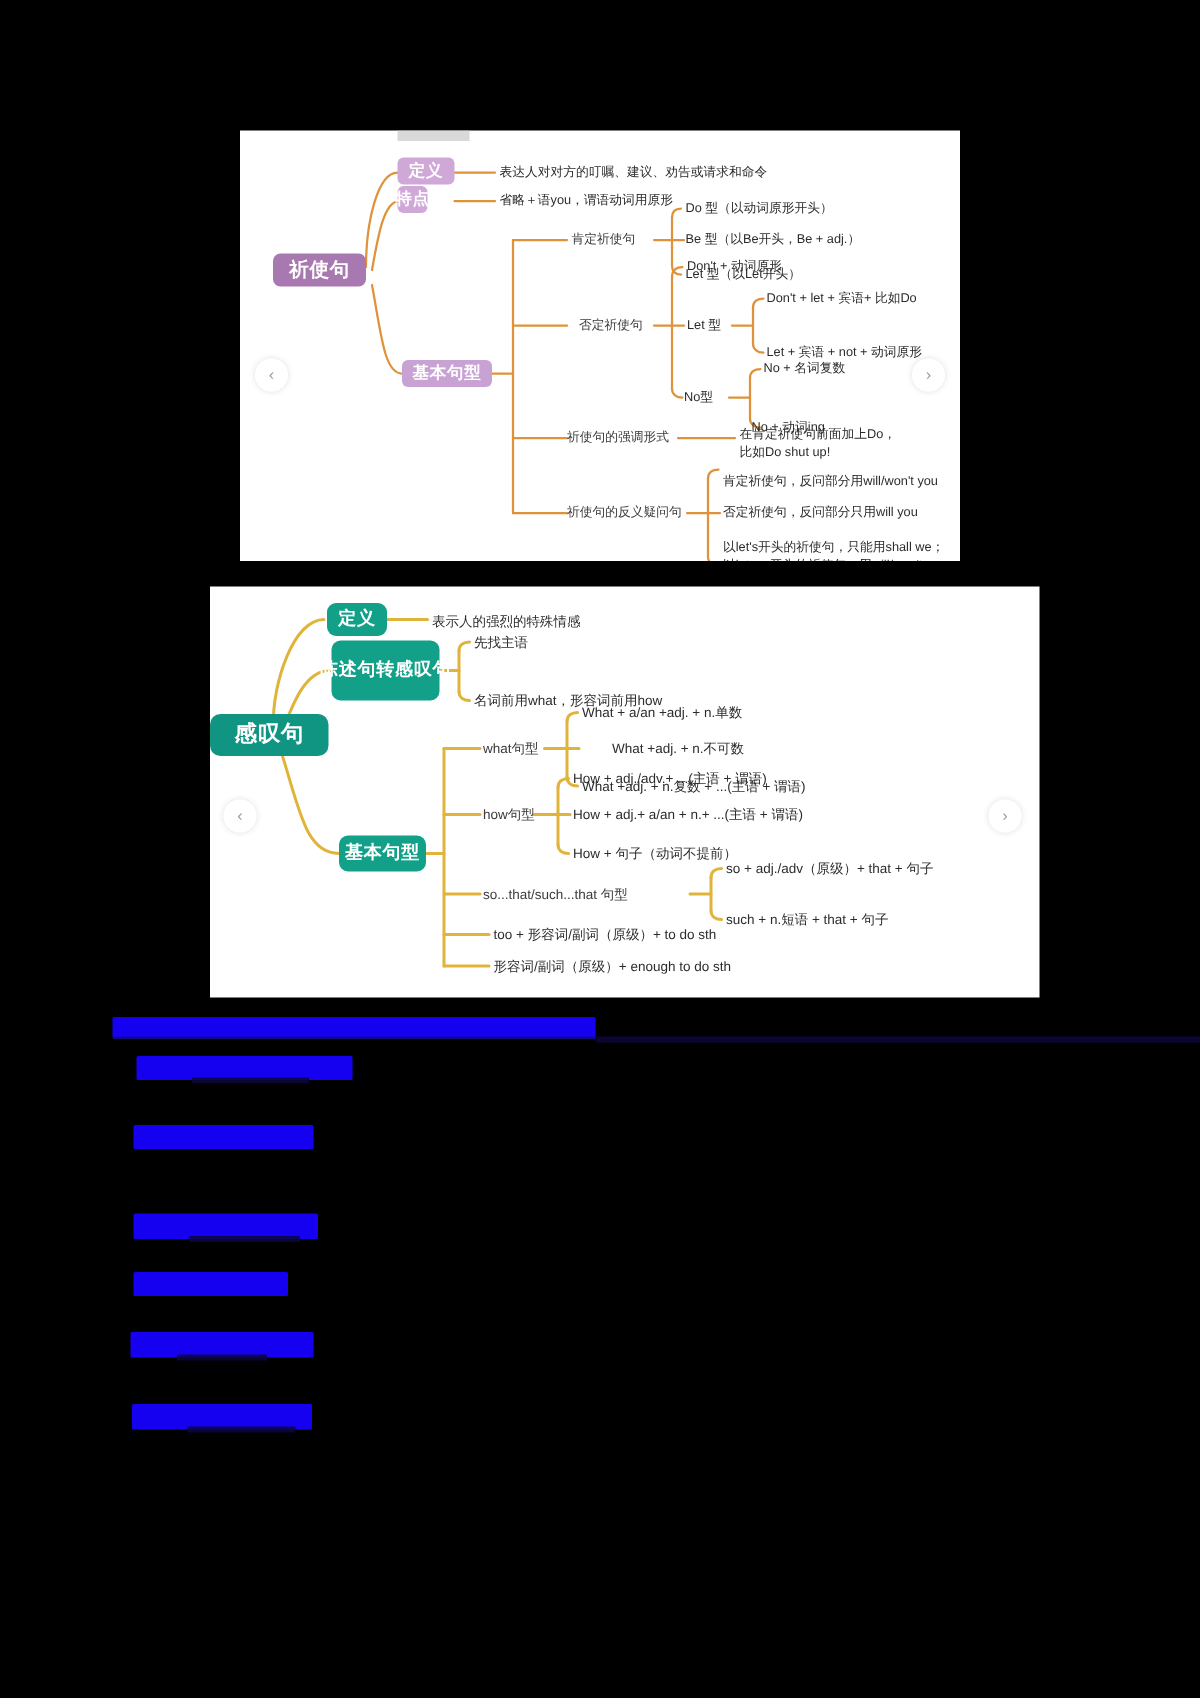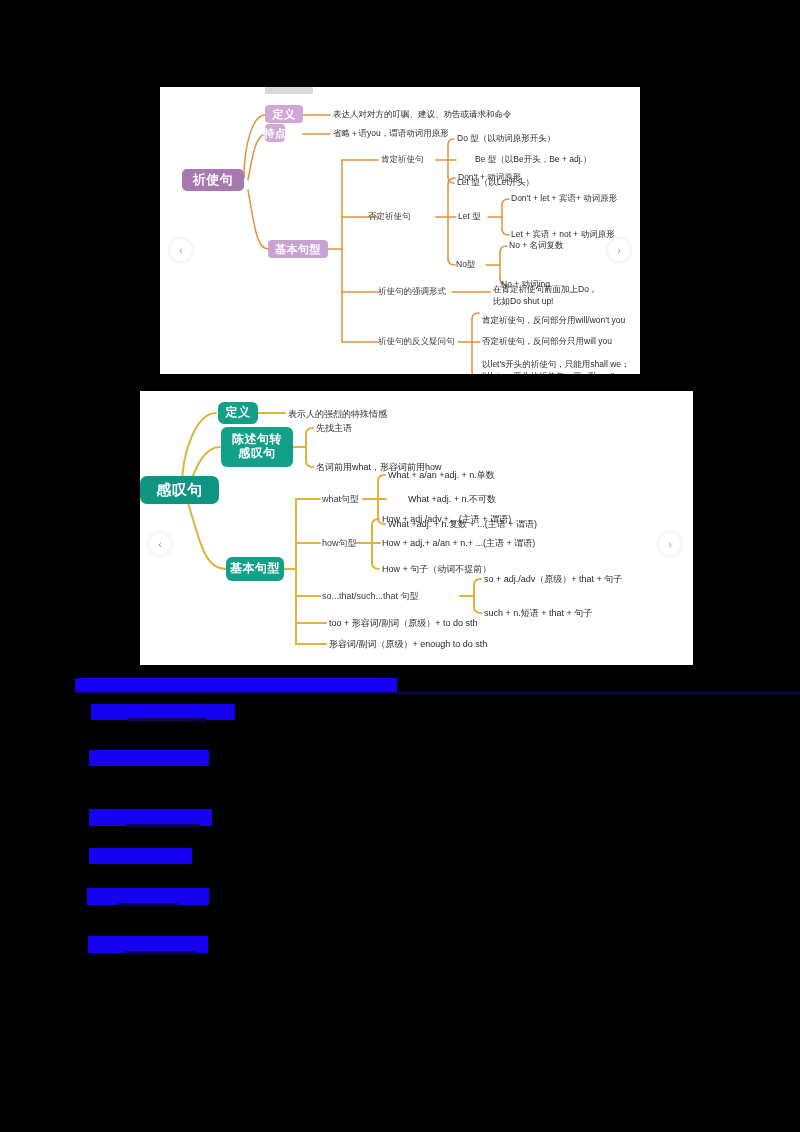--- a/index.html
+++ b/index.html
@@ -151,29 +151,29 @@
 
     <div class="mm-node p-branch" style="left:105px; top:18px; width:38px; height:18px;">定义</div>
     <div class="mm-node p-branch" style="left:105px; top:37px; width:20px; height:18px;">特点</div>
     <div class="mm-node p-branch2" style="left:108px; top:153px; width:60px; height:18px;">基本句型</div>
 
     <div class="mm-leaf" style="left:173px; top:22px; font-size:8.5px;">表达人对对方的叮嘱、建议、劝告或请求和命令</div>
     <div class="mm-leaf" style="left:173px; top:41px; font-size:8.5px;">省略＋语you，谓语动词用原形</div>
 
     <div class="mm-sub" style="left:221px; top:67px; font-size:8.5px;">肯定祈使句</div>
     <div class="mm-leaf" style="left:297px; top:46px; font-size:8.5px;text-align:right;">Do 型（以动词原形开头）</div>
-    <div class="mm-leaf" style="left:315px; top:67px; font-size:8.5px;">Be 型（以Be开头，Be + adj.）</div>
+    <div class="mm-leaf" style="left:297px; top:67px; font-size:8.5px;">Be 型（以Be开头，Be + adj.）</div>
     <div class="mm-leaf" style="left:297px; top:90px; font-size:8.5px;">Let 型（以Let开头）</div>
 
-    <div class="mm-sub" style="left:208px; top:124px; font-size:8.5px;">否定祈使句</div>
+    <div class="mm-sub" style="left:226px; top:124px; font-size:8.5px;">否定祈使句</div>
     <div class="mm-leaf" style="left:298px; top:85px; font-size:8.5px;">Don't + 动词原形</div>
     <div class="mm-leaf" style="left:298px; top:124px; font-size:8.5px;">Let 型</div>
     <div class="mm-leaf" style="left:296px; top:172px; font-size:8.5px;">No型</div>
 
-    <div class="mm-leaf" style="left:351px; top:106px; font-size:8.5px;">Don't + let + 宾语+ 动词原形</div>
+    <div class="mm-leaf" style="left:351px; top:106px; font-size:8.5px;">Don't + let + 宾语+ 比如Do</div>
     <div class="mm-leaf" style="left:351px; top:142px; font-size:8.5px;">Let + 宾语 + not + 动词原形</div>
     <div class="mm-leaf" style="left:349px; top:153px; font-size:8.5px;">No + 名词复数</div>
     <div class="mm-leaf" style="left:341px; top:192px; font-size:8.5px;">No + 动词ing</div>
 
     <div class="mm-sub" style="left:218px; top:199px; font-size:8.5px;">祈使句的强调形式</div>
     <div class="mm-leaf" style="left:333px; top:197px; font-size:8.5px;">在肯定祈使句前面加上Do，</div>
     <div class="mm-leaf" style="left:333px; top:209px; font-size:8.5px;">比如Do shut up!</div>
 
     <div class="mm-sub" style="left:218px; top:249px; font-size:8.5px;">祈使句的反义疑问句</div>
     <div class="mm-leaf" style="left:322px; top:228px; font-size:8.5px;">肯定祈使句，反问部分用will/won't you</div>
@@ -226,21 +226,21 @@
         <path d="M320,205 L334,205"></path>
         <path d="M334,194 L334,216"></path>
         <path d="M334,194 C334,190 337,188 341,188"></path>
         <path d="M334,216 C334,220 337,222 341,222"></path>
       </g>
     </svg>
 
     <div class="mm-node t-root" style="left:0px; top:85px; width:79px; height:28px;">感叹句</div>
 
     <div class="mm-node t-branch" style="left:78px; top:11px; width:40px; height:22px;">定义</div>
-    <div class="mm-node t-branch" style="left:81px; top:36px; width:72px; height:40px; flex-direction:column;">
+    <div class="mm-node t-branch" style="left:81px; top:36px; width:72px; height:40px; ">
       <span>陈述句转</span>
       <span>感叹句</span>
     </div>
     <div class="mm-node t-branch" style="left:86px; top:166px; width:58px; height:24px;">基本句型</div>
 
     <div class="mm-leaf" style="left:148px; top:17px; font-size:9px;">表示人的强烈的特殊情感</div>
     <div class="mm-leaf" style="left:176px; top:31px; font-size:9px;">先找主语</div>
     <div class="mm-leaf" style="left:176px; top:70px; font-size:9px;">名词前用what，形容词前用how</div>
 
     <div class="mm-sub" style="left:182px; top:102px; font-size:9px;">what句型</div>

